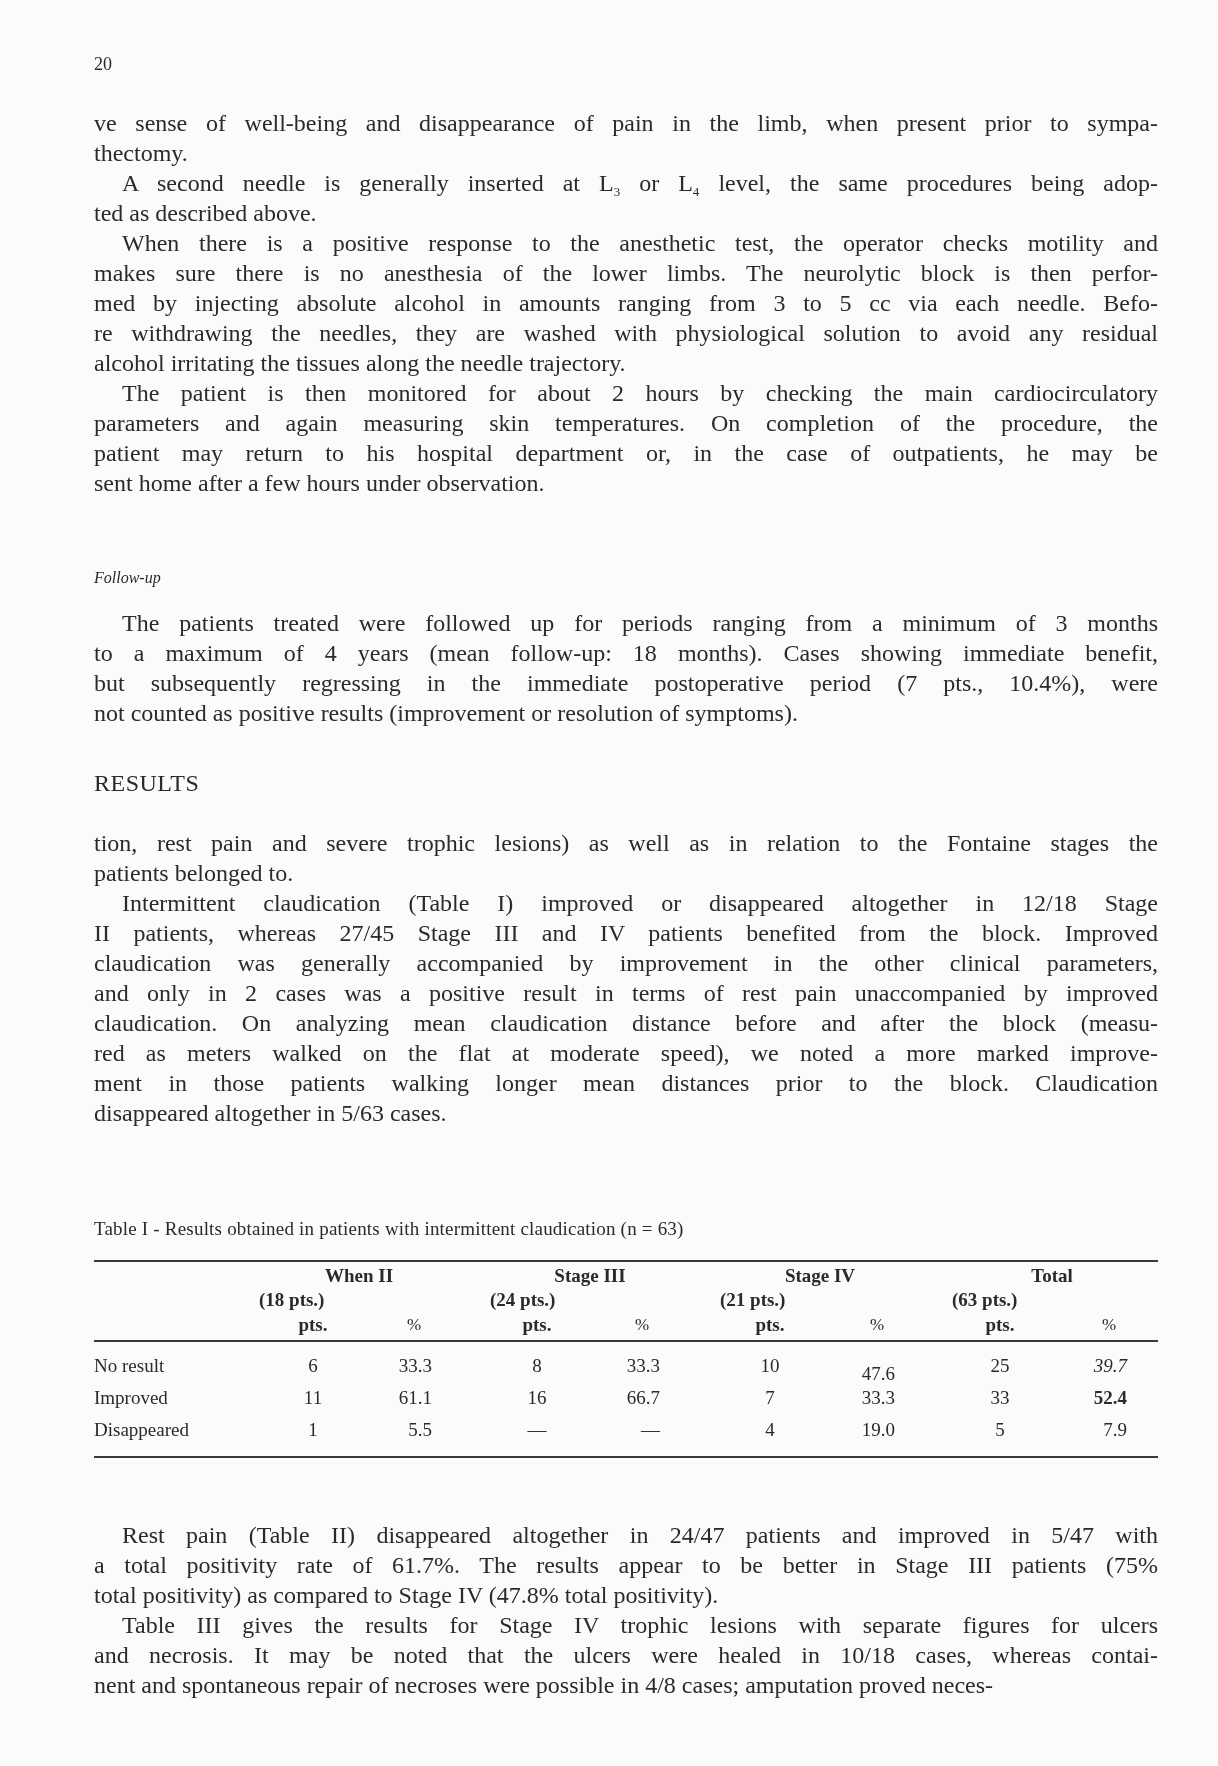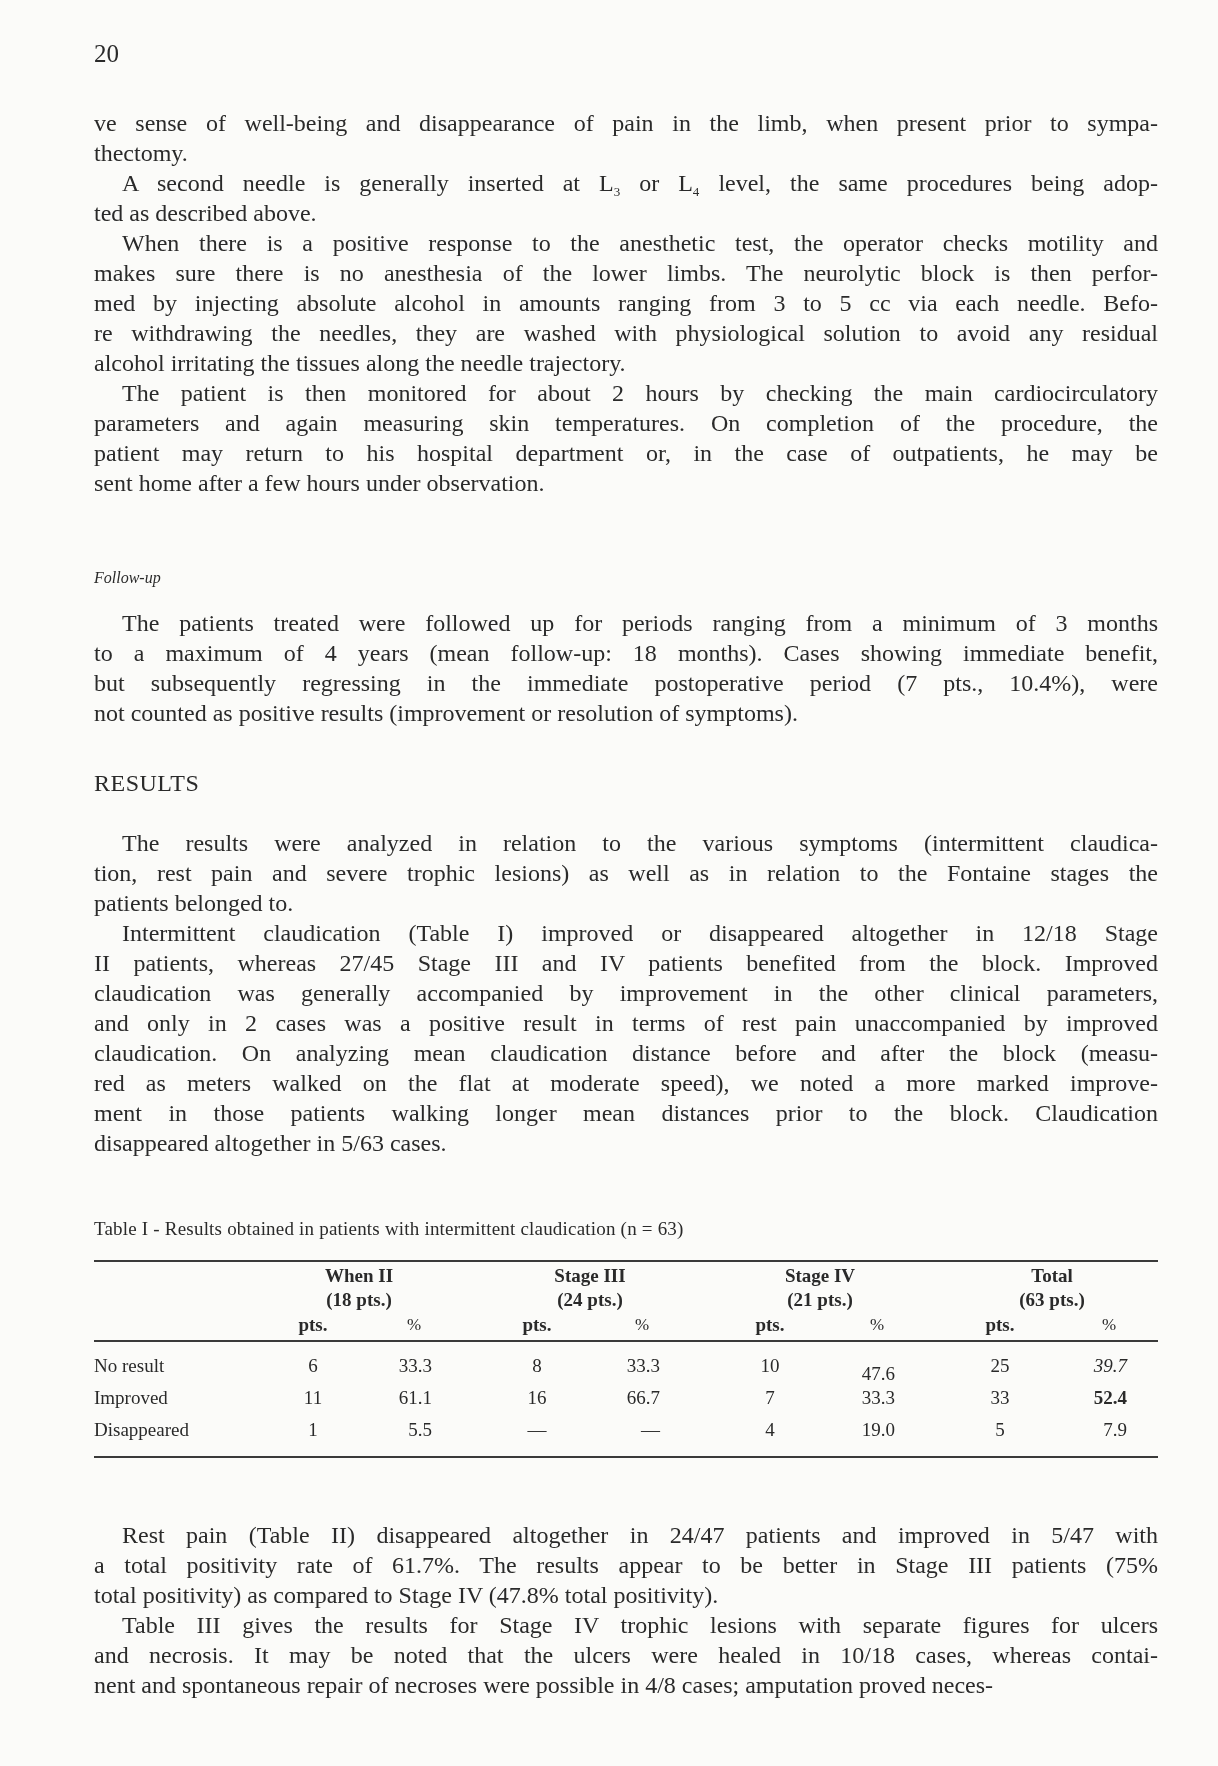--- a/index.html
+++ b/index.html
@@ -4,22 +4,22 @@
 <style>
   html, body { margin: 0; padding: 0; }
   body {
     width: 1218px; height: 1766px; overflow: hidden;
     background: #fbfbf9;
     color: #2a2a2a;
     font-family: "Liberation Serif", "DejaVu Serif", serif;
     position: relative;
   }
   .page-number {
-    position: absolute; left: 94px; top: 40px;
-    font-size: 25px; line-height: 28px;
+    position: absolute; left: 94px; top: 50px;
+    font-size: 18px; line-height: 28px;
   }
   .block { position: absolute; left: 94px; width: 1064px; }
   .line {
     display: block;
     font-size: 24px;
     height: 30px; line-height: 30px;
     white-space: nowrap;
     text-align: justify;
     text-align-last: justify;
     overflow: visible;
@@ -35,21 +35,21 @@
   sub { font-size: 13px; line-height: 0; vertical-align: -5px; }
 
   
   .table-caption {
     position: absolute; left: 94px; top: 1216px;
     font-size: 19px; line-height: 26px; letter-spacing: 0.2px;
   }
   .rule { position: absolute; left: 94px; width: 1064px; height: 2px; background: #3a3a3a; }
   .tcell { position: absolute; font-size: 19px; line-height: 24px; white-space: nowrap; }
   .th-group { font-weight: bold; text-align: center; width: 200px; }
-  .th-sub { font-weight: bold; text-align: center; width: 200px; }
+  .th-sub { font-weight: bold; width: 200px; }
   .th-col { font-weight: bold; text-align: center; width: 60px; }
   .th-pct { font-weight: normal; font-size: 17px; text-align: center; width: 40px; }
   .cell-pts { text-align: center; width: 50px; }
   .cell-pct { text-align: right; width: 70px; }
   .row-label { left: 94px; font-size: 19px; }
 </style>
 </head>
 <body>
 
 <div class="page-number">20</div>
@@ -73,21 +73,20 @@
 <div class="heading-italic" style="top:563px;">Follow-up</div>
 <div class="block" id="followup" style="top:608px;">
     <span class="line indent">The patients treated were followed up for periods ranging from a minimum of 3 months</span>
     <span class="line">to a maximum of 4 years (mean follow-up: 18 months). Cases showing immediate benefit,</span>
     <span class="line">but subsequently regressing in the immediate postoperative period (7 pts., 10.4%), were</span>
     <span class="line last">not counted as positive results (improvement or resolution of symptoms).</span>
   </div>
 
 <div class="heading-caps" style="top:768px;">RESULTS</div>
 <div class="block" id="results" style="top:828px;">
-    <span class="line indent">The results were analyzed in relation to the various symptoms (intermittent claudica-</span>
     <span class="line">tion, rest pain and severe trophic lesions) as well as in relation to the Fontaine stages the</span>
     <span class="line last">patients belonged to.</span>
     <span class="line indent">Intermittent claudication (Table I) improved or disappeared altogether in 12/18 Stage</span>
     <span class="line">II patients, whereas 27/45 Stage III and IV patients benefited from the block. Improved</span>
     <span class="line">claudication was generally accompanied by improvement in the other clinical parameters,</span>
     <span class="line">and only in 2 cases was a positive result in terms of rest pain unaccompanied by improved</span>
     <span class="line">claudication. On analyzing mean claudication distance before and after the block (measu-</span>
     <span class="line">red as meters walked on the flat at moderate speed), we noted a more marked improve-</span>
     <span class="line">ment in those patients walking longer mean distances prior to the block. Claudication</span>
     <span class="line last">disappeared altogether in 5/63 cases.</span>

